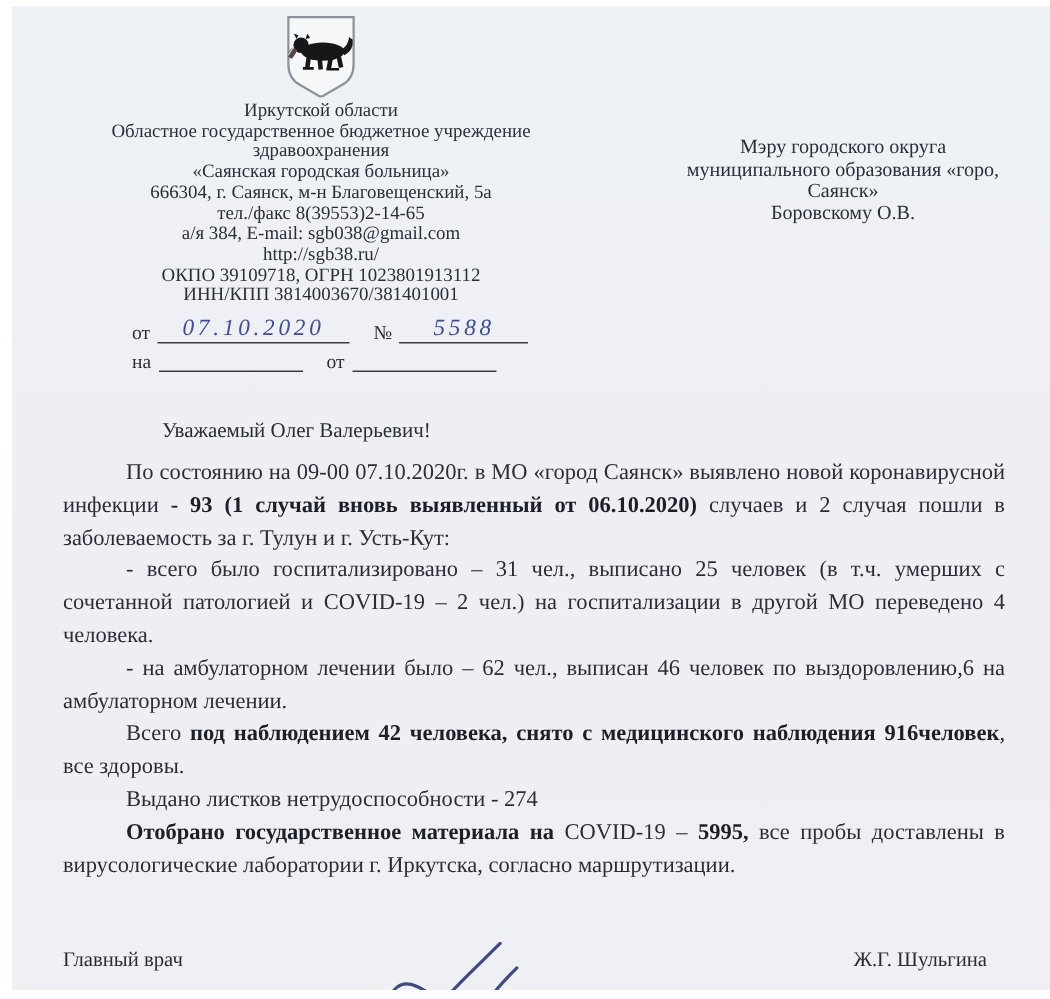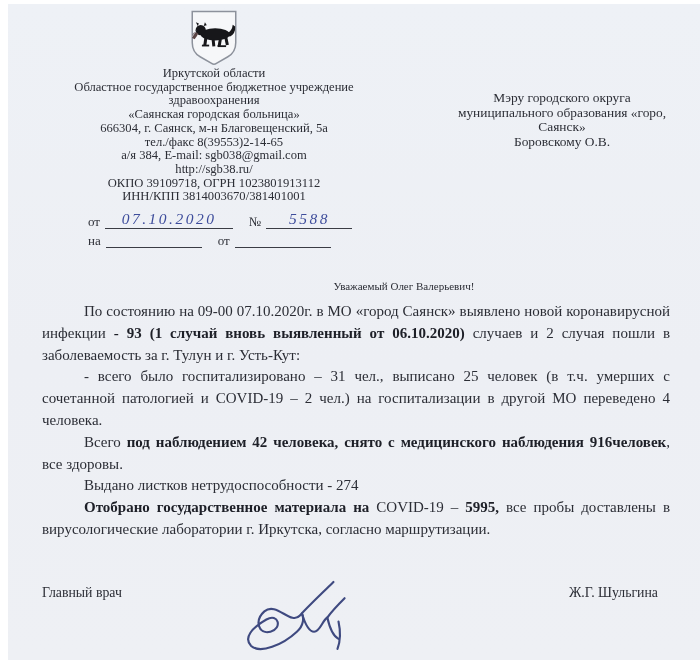--- a/index.html
+++ b/index.html
@@ -35,21 +35,21 @@
     font-style:italic; color:#3d4c9b; font-size:15.5px; letter-spacing:2.5px;
     transform:rotate(-1.5deg); transform-origin:left bottom; white-space:nowrap;
   }
   .w-date { width:128px; }
   .w-num  { width:86px; }
   .w-na   { width:96px; }
   .w-ot   { width:96px; }
   .gap1 { margin-left:16px; }
 
   
-  .salutation { margin-top:32px; text-align:center; padding-left:88px; font-size:11px;margin-left:12px; }
+  .salutation { margin-top:32px; text-align:left; padding-left:88px; font-size:14px;margin-left:12px; }
   .body-text { margin-top:9px; padding:0 30px 0 34px; }
   .para {
     font-size:15px; line-height:21.8px; text-align:justify; text-indent:42px;
     color:#2b2d35;
   }
   .para .bold { font-weight:bold; color:#1d1f27; }
 
   
   .footer { position:relative; margin-top:38px; height:90px; font-size:13.8px; }
   .pos-title { position:absolute; left:34px; top:6px; }
@@ -122,20 +122,21 @@
       <div>Саянск»</div>
       <div>Боровскому О.В.</div>
     </div>
   </div>
 
   <div class="salutation">Уважаемый Олег Валерьевич!</div>
 
   <div class="body-text" id="body-paragraphs">
       <p class="para"><span>По состоянию на 09-00 07.10.2020г. в МО «город Саянск» выявлено новой коронавирусной инфекции </span><span class="bold">- 93 (1 случай вновь выявленный от 06.10.2020)</span><span> случаев и 2 случая пошли в заболеваемость за г. Тулун и г. Усть-Кут:</span></p>
       <p class="para"><span>- всего было госпитализировано – 31 чел., выписано 25 человек (в т.ч. умерших с сочетанной патологией и COVID-19 – 2 чел.) на госпитализации в другой МО переведено 4 человека.</span></p>
+      <p class="para"><span>- на амбулаторном лечении было – 62 чел., выписан 46 человек по выздоровлению,6 на амбулаторном лечении.</span></p>
       <p class="para"><span>Всего </span><span class="bold">под наблюдением 42 человека, снято с медицинского наблюдения 916человек</span><span>, все здоровы.</span></p>
       <p class="para"><span>Выдано листков нетрудоспособности - 274</span></p>
       <p class="para"><span class="bold">Отобрано государственное материала на </span><span>COVID-19 – </span><span class="bold">5995,</span><span> все пробы доставлены в вирусологические лаборатории г. Иркутска, согласно маршрутизации.</span></p>
     </div>
 
   <div class="footer">
     <span class="pos-title">Главный врач</span>
     <span class="sig-svg">
       <svg width="132" height="88" viewBox="0 0 130 85" fill="none" stroke="#3f4a80" stroke-width="2.1" stroke-linecap="round">
         <path d="M92 8 C82 18 68 31 59 41 C50 51 36 27 24 37 C14 46 18 60 30 57 C42 54 38 38 26 45 C12 53 3 63 11 71 C20 79 42 70 56 57 C63 51 63 43 61 39"></path>

